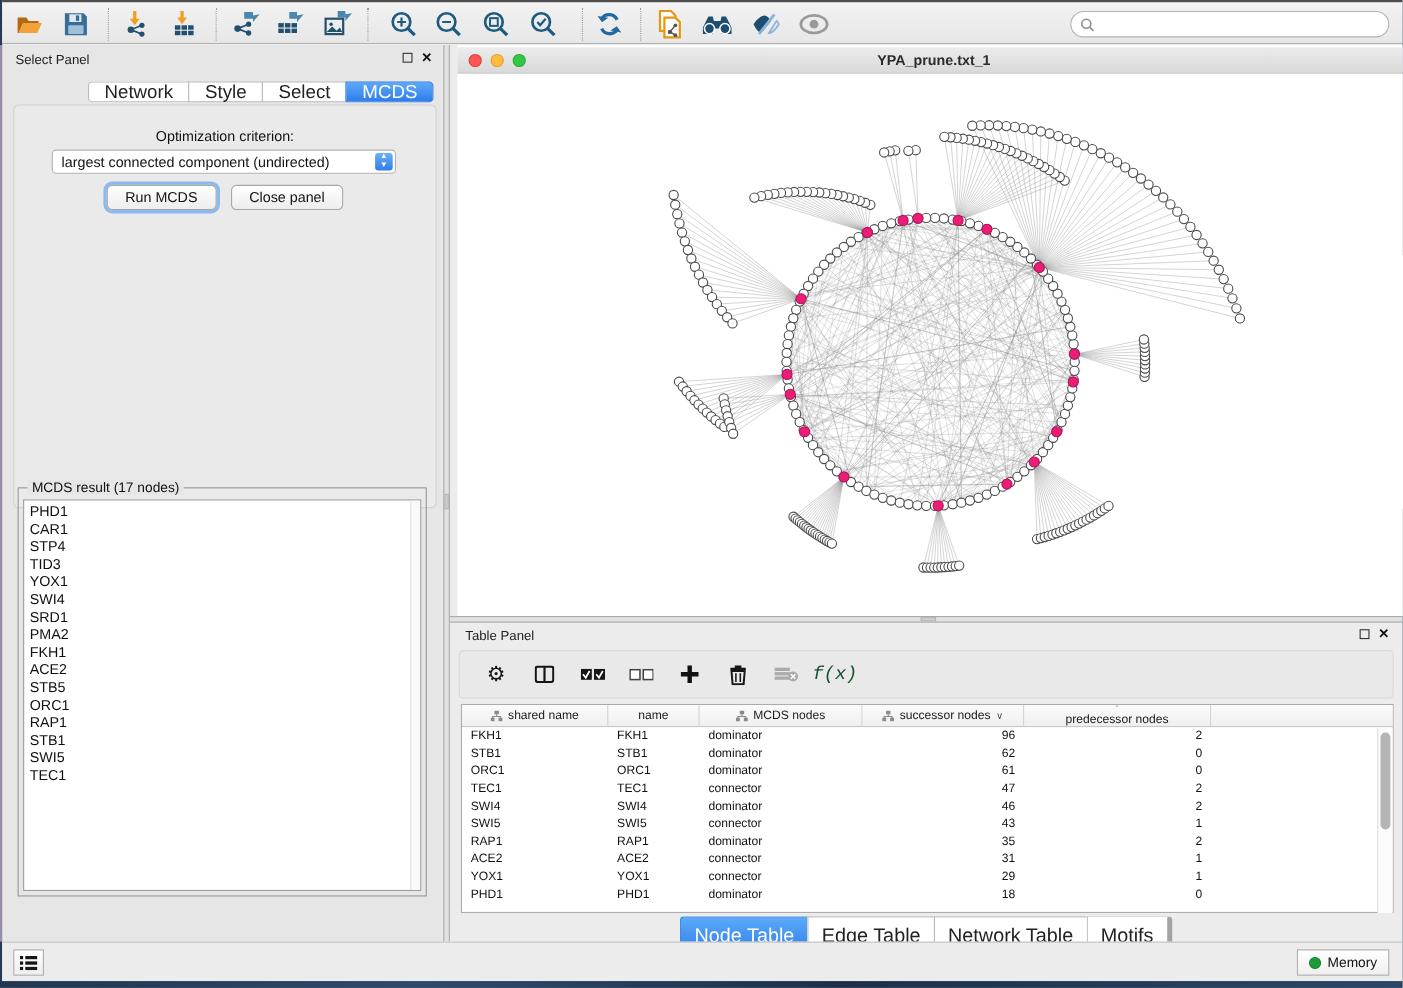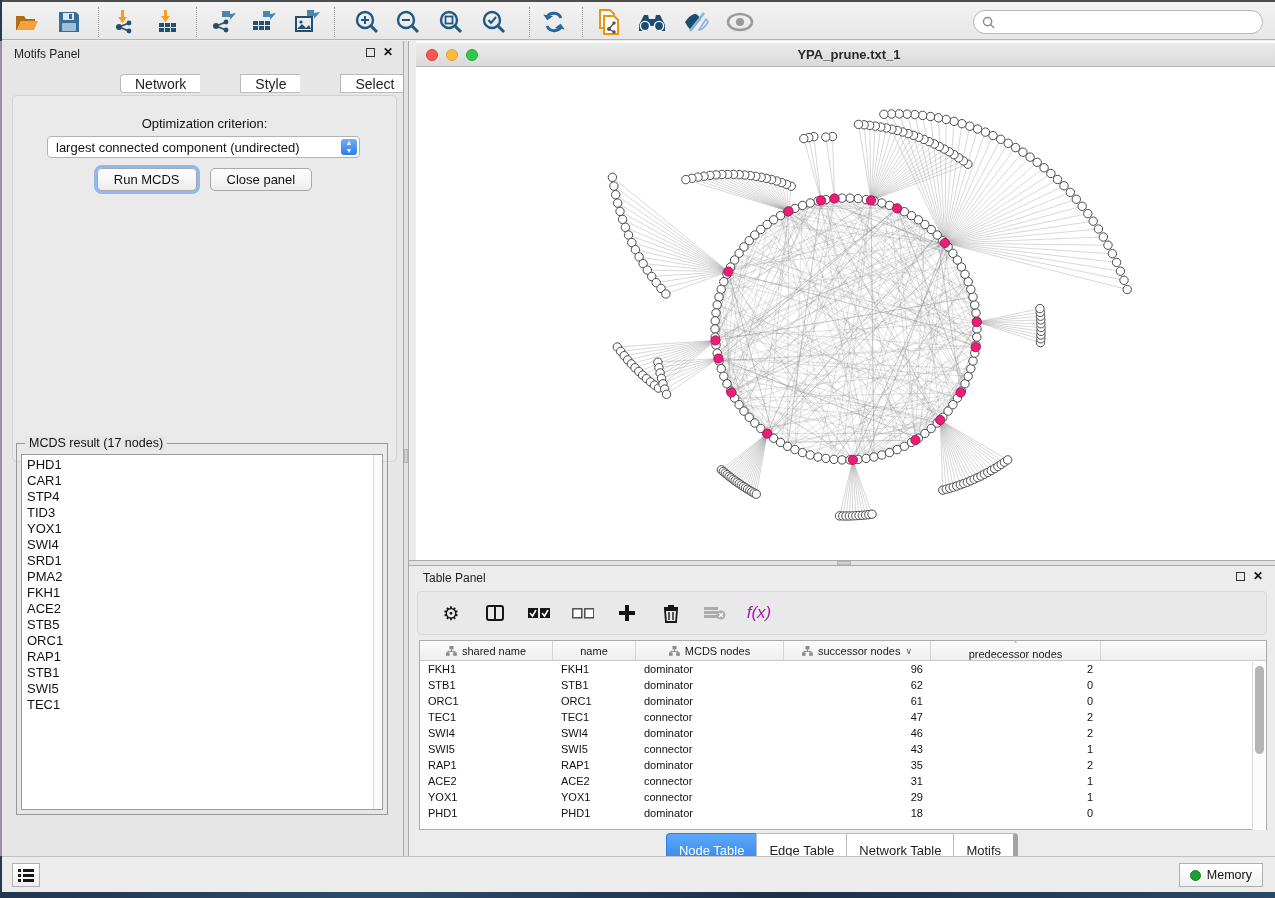--- a/index.html
+++ b/index.html
@@ -20,22 +20,22 @@
   .searchbox input { border:none; outline:none; flex:1; font-size:12px; background:transparent; margin-left:4px; }
 
   
   .control-panel { position:absolute; left:0; top:41px; width:401px; height:815px; background:#e6e6e6; }
   .panel-title { font-size:12px; color:#222; padding:6px 0 0 12px; }
   .panel-winbtns { position:absolute; right:10px; top:7px; display:flex; gap:8px; align-items:center; }
   .float-btn { width:9px; height:9px; border:1.5px solid #333; display:inline-block; cursor:pointer; }
   .close-btn { font-size:12px; font-weight:bold; color:#111; cursor:pointer; line-height:9px; }
 
   .cp-tabs { position:absolute; left:78px; top:33px; display:flex; }
-  .cp-tab { height:19px; padding:0 14px; font-size:14px; background:#fff; border:1px solid #bbb;
-            border-right:none; display:flex; align-items:center; color:#222; cursor:pointer;margin-left:40px; }
+  .cp-tab { height:19px; padding:0 14px; font-size:17px; background:#fff; border:1px solid #bbb;
+            border-right:none; display:flex; align-items:center; color:#222; cursor:pointer; }
   .cp-tab:first-child { border-radius:4px 0 0 4px; }
   .cp-tab:last-child { border-right:1px solid #2f7de9; border-radius:0 4px 4px 0; }
   .cp-tab.active { background:linear-gradient(#5caaf9,#2f7de9); color:#fff; border-color:#2f7de9; }
 
   .cp-content { position:absolute; left:10px; top:54px; width:385px; height:367px;
                 background:#eaeaea; border:1px solid #d2d2d2; border-radius:5px; }
   .opt-label { text-align:center; font-size:13px; color:#111; margin-top:20px; }
   .criterion { position:absolute; left:34px; top:40px; width:313px; height:22px; background:#fff;
                border:1px solid #b2b2b2; border-radius:4px; display:flex; align-items:center;
                font-size:13px; color:#111; padding-left:8px; cursor:pointer; }
@@ -77,34 +77,34 @@
   .net-canvas { position:absolute; left:0; top:26px; width:866px; height:493px; background:#fff; }
 
   
   .table-panel { position:absolute; left:407px; top:567px; width:866px; height:289px; background:#ececec; }
   .tp-title { font-size:12px; color:#222; padding:4px 0 0 14px; }
   .tp-winbtns { position:absolute; right:12px; top:5px; display:flex; gap:8px; align-items:center; }
   .tp-toolbar { position:absolute; left:8px; top:24px; width:850px; height:44px; background:#e9e9e9;
                 border:1px solid #d8d8d8; border-radius:4px; display:flex; align-items:center; gap:18px; padding-left:20px; }
   .tp-tool { display:flex; align-items:center; justify-content:center; width:26px; height:26px; cursor:pointer; }
   .gear-glyph { font-size:19px; color:#161616; }
-  .fx-glyph { font-family:Liberation Sans, sans-serif; font-style:italic; font-size:17px; color:#a21caf; }
+  .fx-glyph { font-family:Liberation Mono, monospace; font-style:italic; font-size:17px; color:#14532d; }
 
   .tbl { position:absolute; left:10px; top:73px; width:848px; height:190px; background:#fff; border:1px solid #ababab; }
   .tbl-header { display:flex; height:20px; background:linear-gradient(#fbfbfb,#efefef); border-bottom:1px solid #c9c9c9; }
   .th { display:flex; align-items:center; justify-content:center; gap:5px; font-size:11px; color:#1a1a1a;
         border-right:1px solid #d4d4d4; height:100%; position:relative; cursor:pointer; }
   .tr { display:flex; height:16px; }
   .td { font-size:11px; color:#111; line-height:16px; padding:0 8px; white-space:nowrap; overflow:hidden; }
   .td.right { text-align:right; }
   .tbl-scroll { position:absolute; right:0; top:21px; width:14px; height:168px; background:#fcfcfc; border-left:1px solid #ddd; }
   .tbl-thumb { position:absolute; left:2px; top:4px; width:9px; height:88px; background:#b5b5b5; border-radius:5px; }
 
   .tp-tabs { position:absolute; left:0; top:266px; width:100%; display:flex; justify-content:center; }
-  .tp-tab { height:35px; padding:0 12px; font-size:13px; background:#fff; border:1px solid #bbb; border-right:none;
+  .tp-tab { height:35px; padding:0 12px; font-size:18px; background:#fff; border:1px solid #bbb; border-right:none;
             display:flex; align-items:center; color:#222; cursor:pointer; }
   .tp-tab:first-child { border-radius:4px 0 0 4px; }
   .tp-tab:last-child { border-right:5px solid #a3a3a3; border-radius:0 4px 4px 0; }
   .tp-tab.active { background:linear-gradient(#5caaf9,#2f7de9); color:#fff; border-color:#2f7de9; }
 
   
   .statusbar { position:absolute; left:0; top:856px; width:100%; height:36px; background:#ececec; border-top:1px solid #c2c2c2; }
   .list-btn { position:absolute; left:10px; top:6px; width:28px; height:24px; background:linear-gradient(#fff,#eee);
               border:1px solid #b0b0b0; display:flex; align-items:center; justify-content:center; cursor:pointer; }
   .memory-btn { position:absolute; right:12px; top:6px; height:24px; padding:0 10px; background:linear-gradient(#fff,#efefef);
@@ -261,21 +261,21 @@
     <div class="searchbox">
       <svg width="13" height="13" viewBox="0 0 14 14">
           <circle cx="6" cy="6" r="4.4" fill="none" stroke="#8e8e8e" stroke-width="1.6"></circle>
           <path d="M9.5 9.5l3.5 3.5" stroke="#8e8e8e" stroke-width="1.6"></path>
         </svg>
       <input type="text" placeholder="" style="">
     </div>
   </div>
 
   <div class="control-panel">
-    <div class="panel-title">Motifs Panel</div>
+    <div class="panel-title">Select Panel</div>
     <div class="panel-winbtns">
       <span class="float-btn"></span>
       <span class="close-btn">✕</span>
     </div>
     <div class="cp-tabs" id="cp-tabs">
         <div class="cp-tab">Network</div>
         <div class="cp-tab">Style</div>
         <div class="cp-tab">Select</div>
         <div class="cp-tab active">MCDS</div>
       </div>

